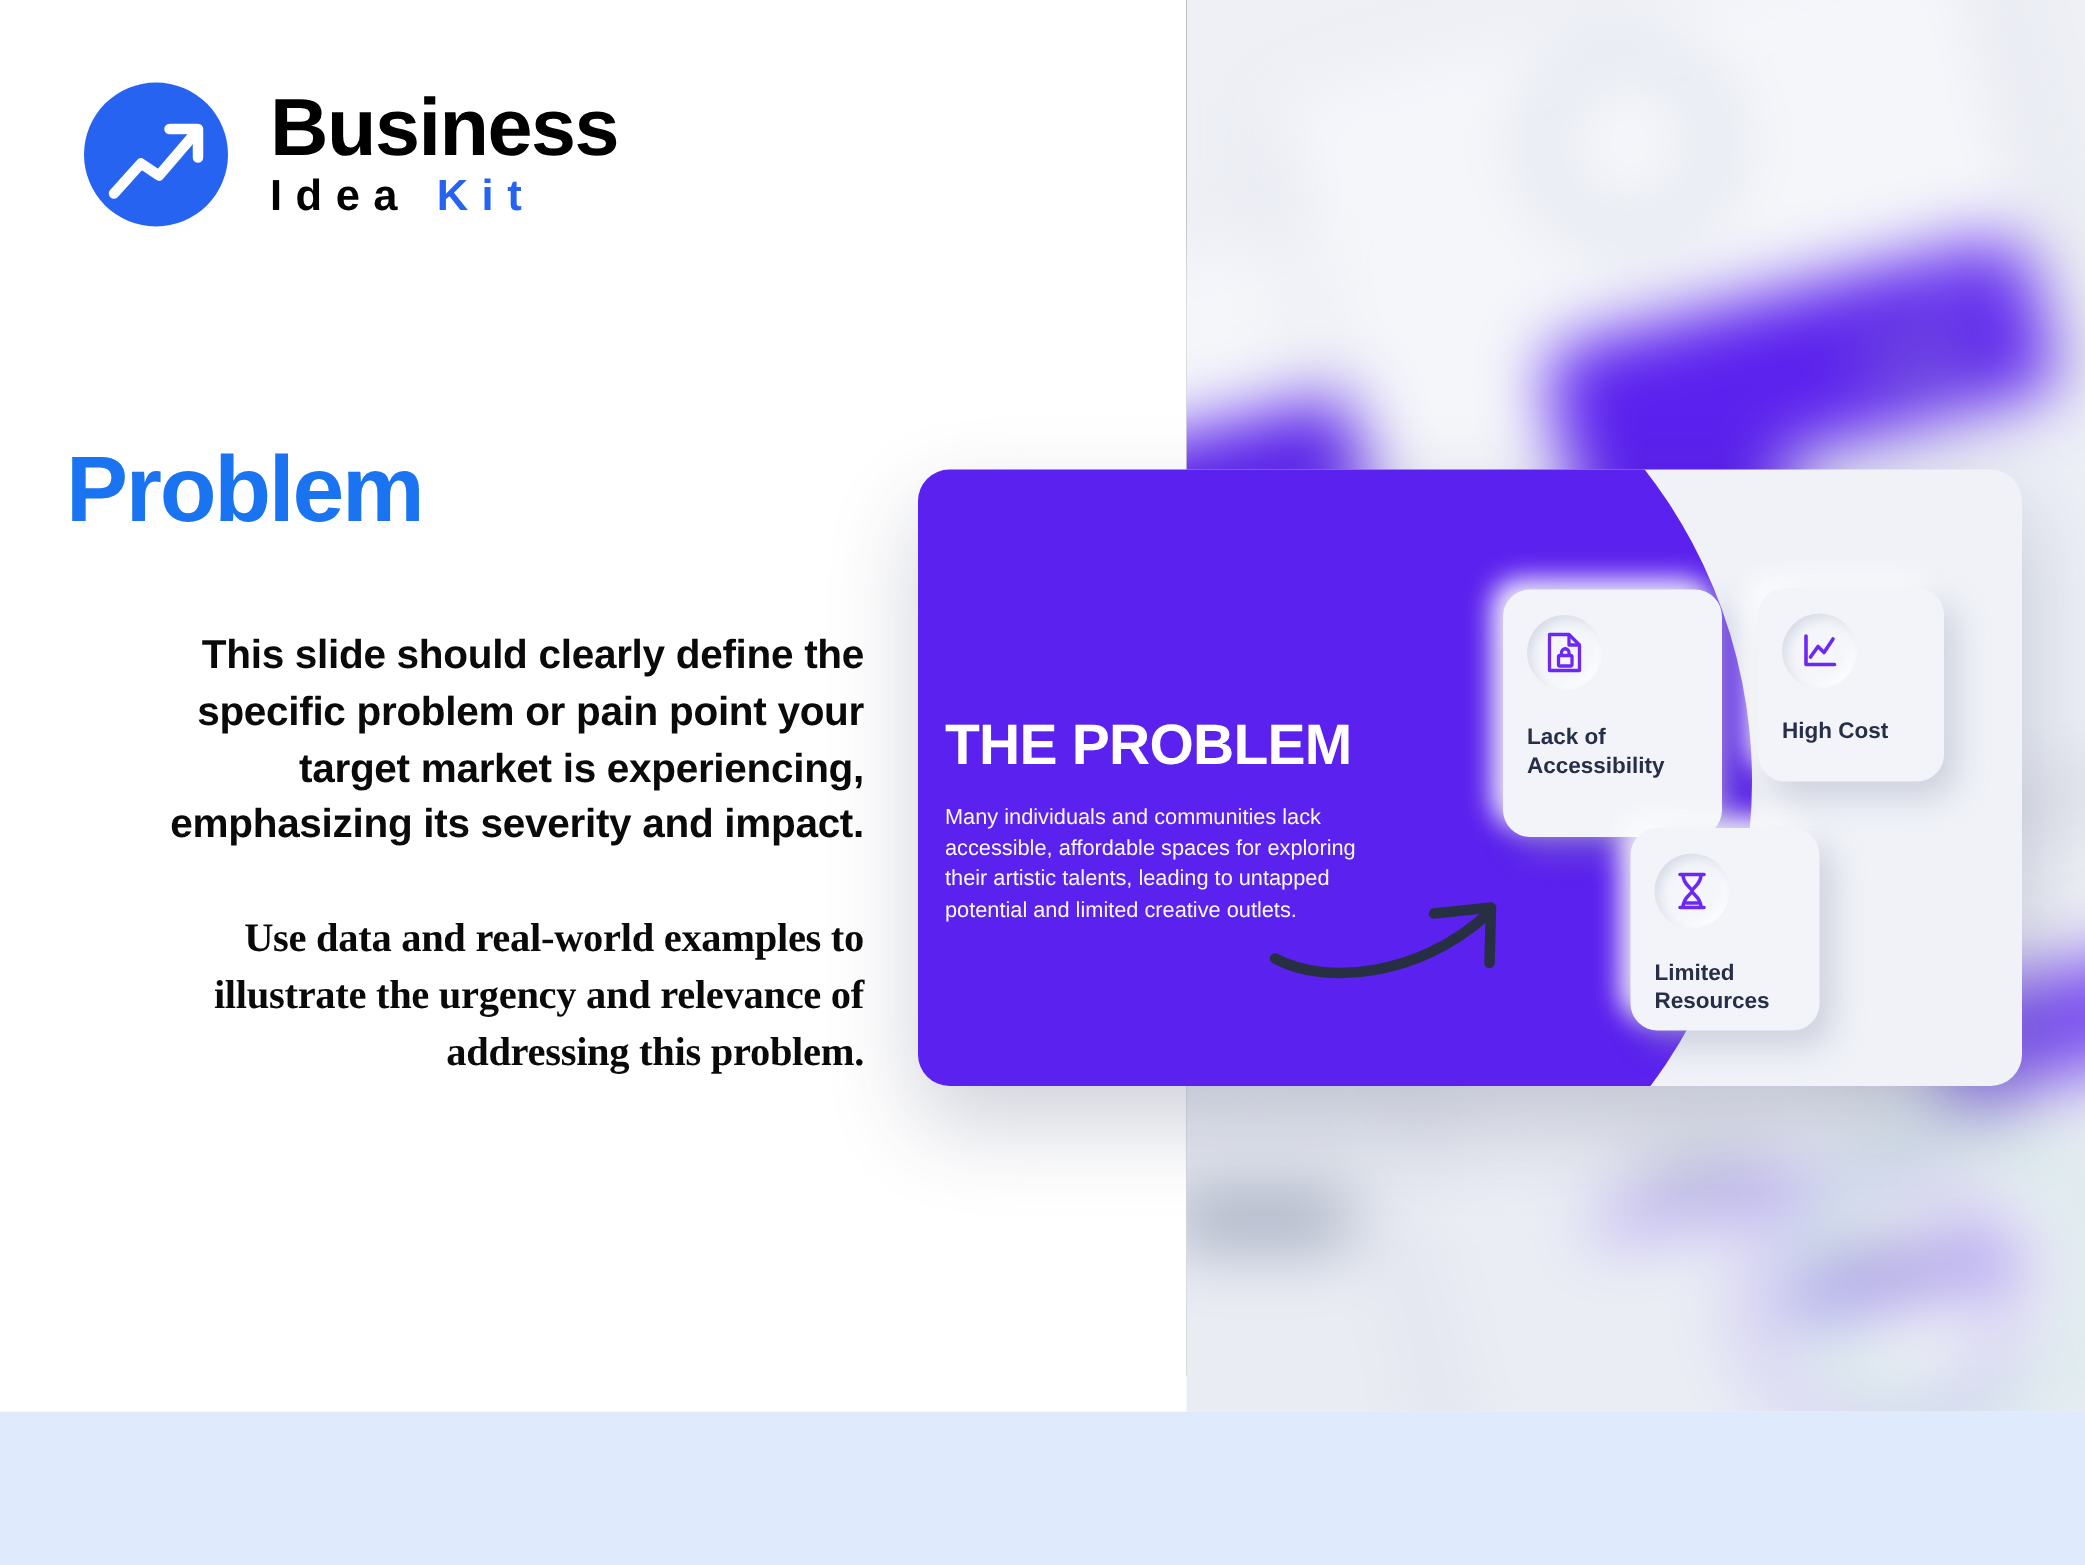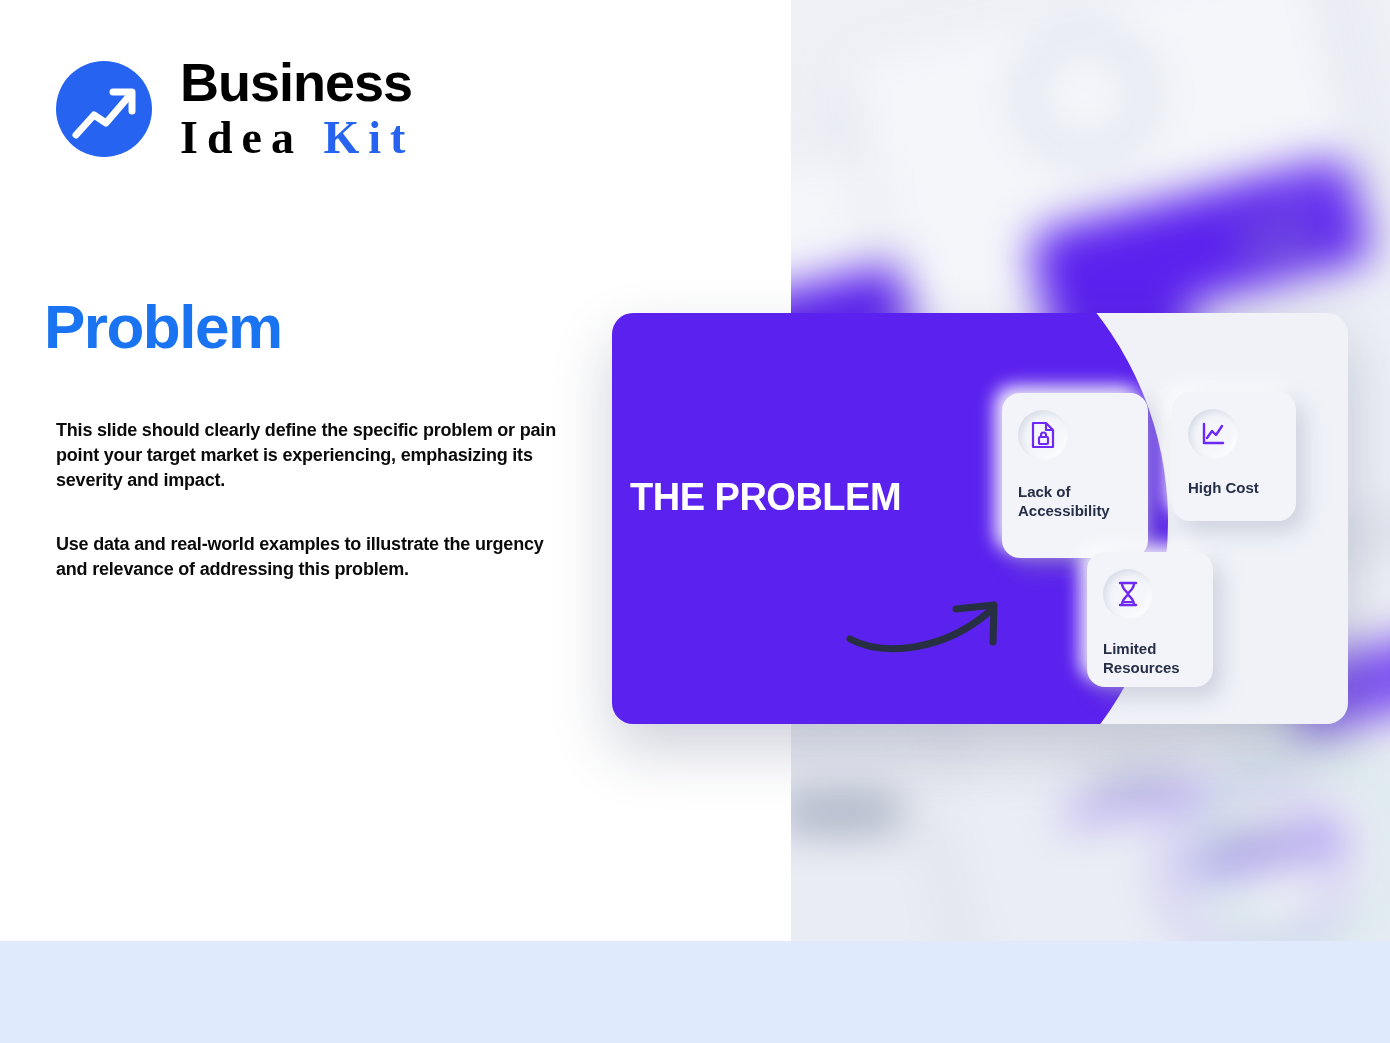--- a/index.html
+++ b/index.html
@@ -42,37 +42,37 @@
     width:96px; height:96px; border-radius:50%;
     background:#2563f0; position:relative; flex:0 0 auto;
   }
   .logo-mark svg { position:absolute; left:0; top:0; }
   .logo-text { margin-left:28px; }
   .logo-line1 {
     font-size:54px; font-weight:bold; color:#000; letter-spacing:-1px;
     line-height:1; font-family:"Liberation Sans", sans-serif;
   }
   .logo-line2 {
-    font-size:46px; font-weight:bold; color:#000; letter-spacing:9px;
-    line-height:1.1; margin-top:4px; font-family:Liberation Serif, serif;
+    font-size:29px; font-weight:bold; color:#000; letter-spacing:9px;
+    line-height:1.1; margin-top:4px; font-family:Liberation Sans, sans-serif;
   }
   .logo-line2 .kit { color:#2563f0; }
 
   
   .headline {
     position:absolute; left:44px; top:296px;
     font-size:62px; font-weight:bold; color:#1a73f0; letter-spacing:-1.5px;
     line-height:1;
   }
   .body-copy { position:absolute; left:56px; top:418px; width:520px; }
   .body-copy p {
-    font-size:18px; font-weight:bold; color:#0a0a0a;
-    line-height:1.4; letter-spacing:-0.2px;
-  }
-  .body-copy p + p { margin-top:38px; }
+    font-size:27px; font-weight:bold; color:#0a0a0a;
+    line-height:1.4; letter-spacing:-0.2px;text-align:right;
+  }
+  .body-copy p + p { margin-top:38px;font-family:Liberation Serif, serif; }
 
   
   .slide-card {
     position:absolute; left:612px; top:313px; width:736px; height:411px;
     background:#f0f2f8; border-radius:21px; overflow:hidden; z-index:10;
     box-shadow:0 26px 60px rgba(40,50,90,.22);
   }
   .slide-circle {
     position:absolute; left:-120px; top:-130px;
     width:676px; height:676px; border-radius:50%;
@@ -171,20 +171,21 @@
     <div class="body-copy">
       <p>This slide should clearly define the specific problem or pain point your target market is experiencing, emphasizing its severity and impact.</p>
       <p>Use data and real-world examples to illustrate the urgency and relevance of addressing this problem.</p>
     </div>
   </div>
 
   <div class="slide-card">
     <div class="slide-circle"></div>
 
     <div class="slide-title">THE PROBLEM</div>
+    <div class="slide-desc">Many individuals and communities lack accessible, affordable spaces for exploring their artistic talents, leading to untapped potential and limited creative outlets.</div>
 
     <div class="slide-arrow">
       <svg width="170" height="70" viewBox="0 0 170 70">
         <path d="M6 48 C40 66, 100 60, 146 20" fill="none" stroke="#273043" stroke-width="7" stroke-linecap="round"></path>
         <path d="M112 18 L150 14 L149 51" fill="none" stroke="#273043" stroke-width="7" stroke-linecap="round" stroke-linejoin="round"></path>
       </svg>
     </div>
 
     <div class="feat feat-1">
       <div class="feat-icon-bubble">

